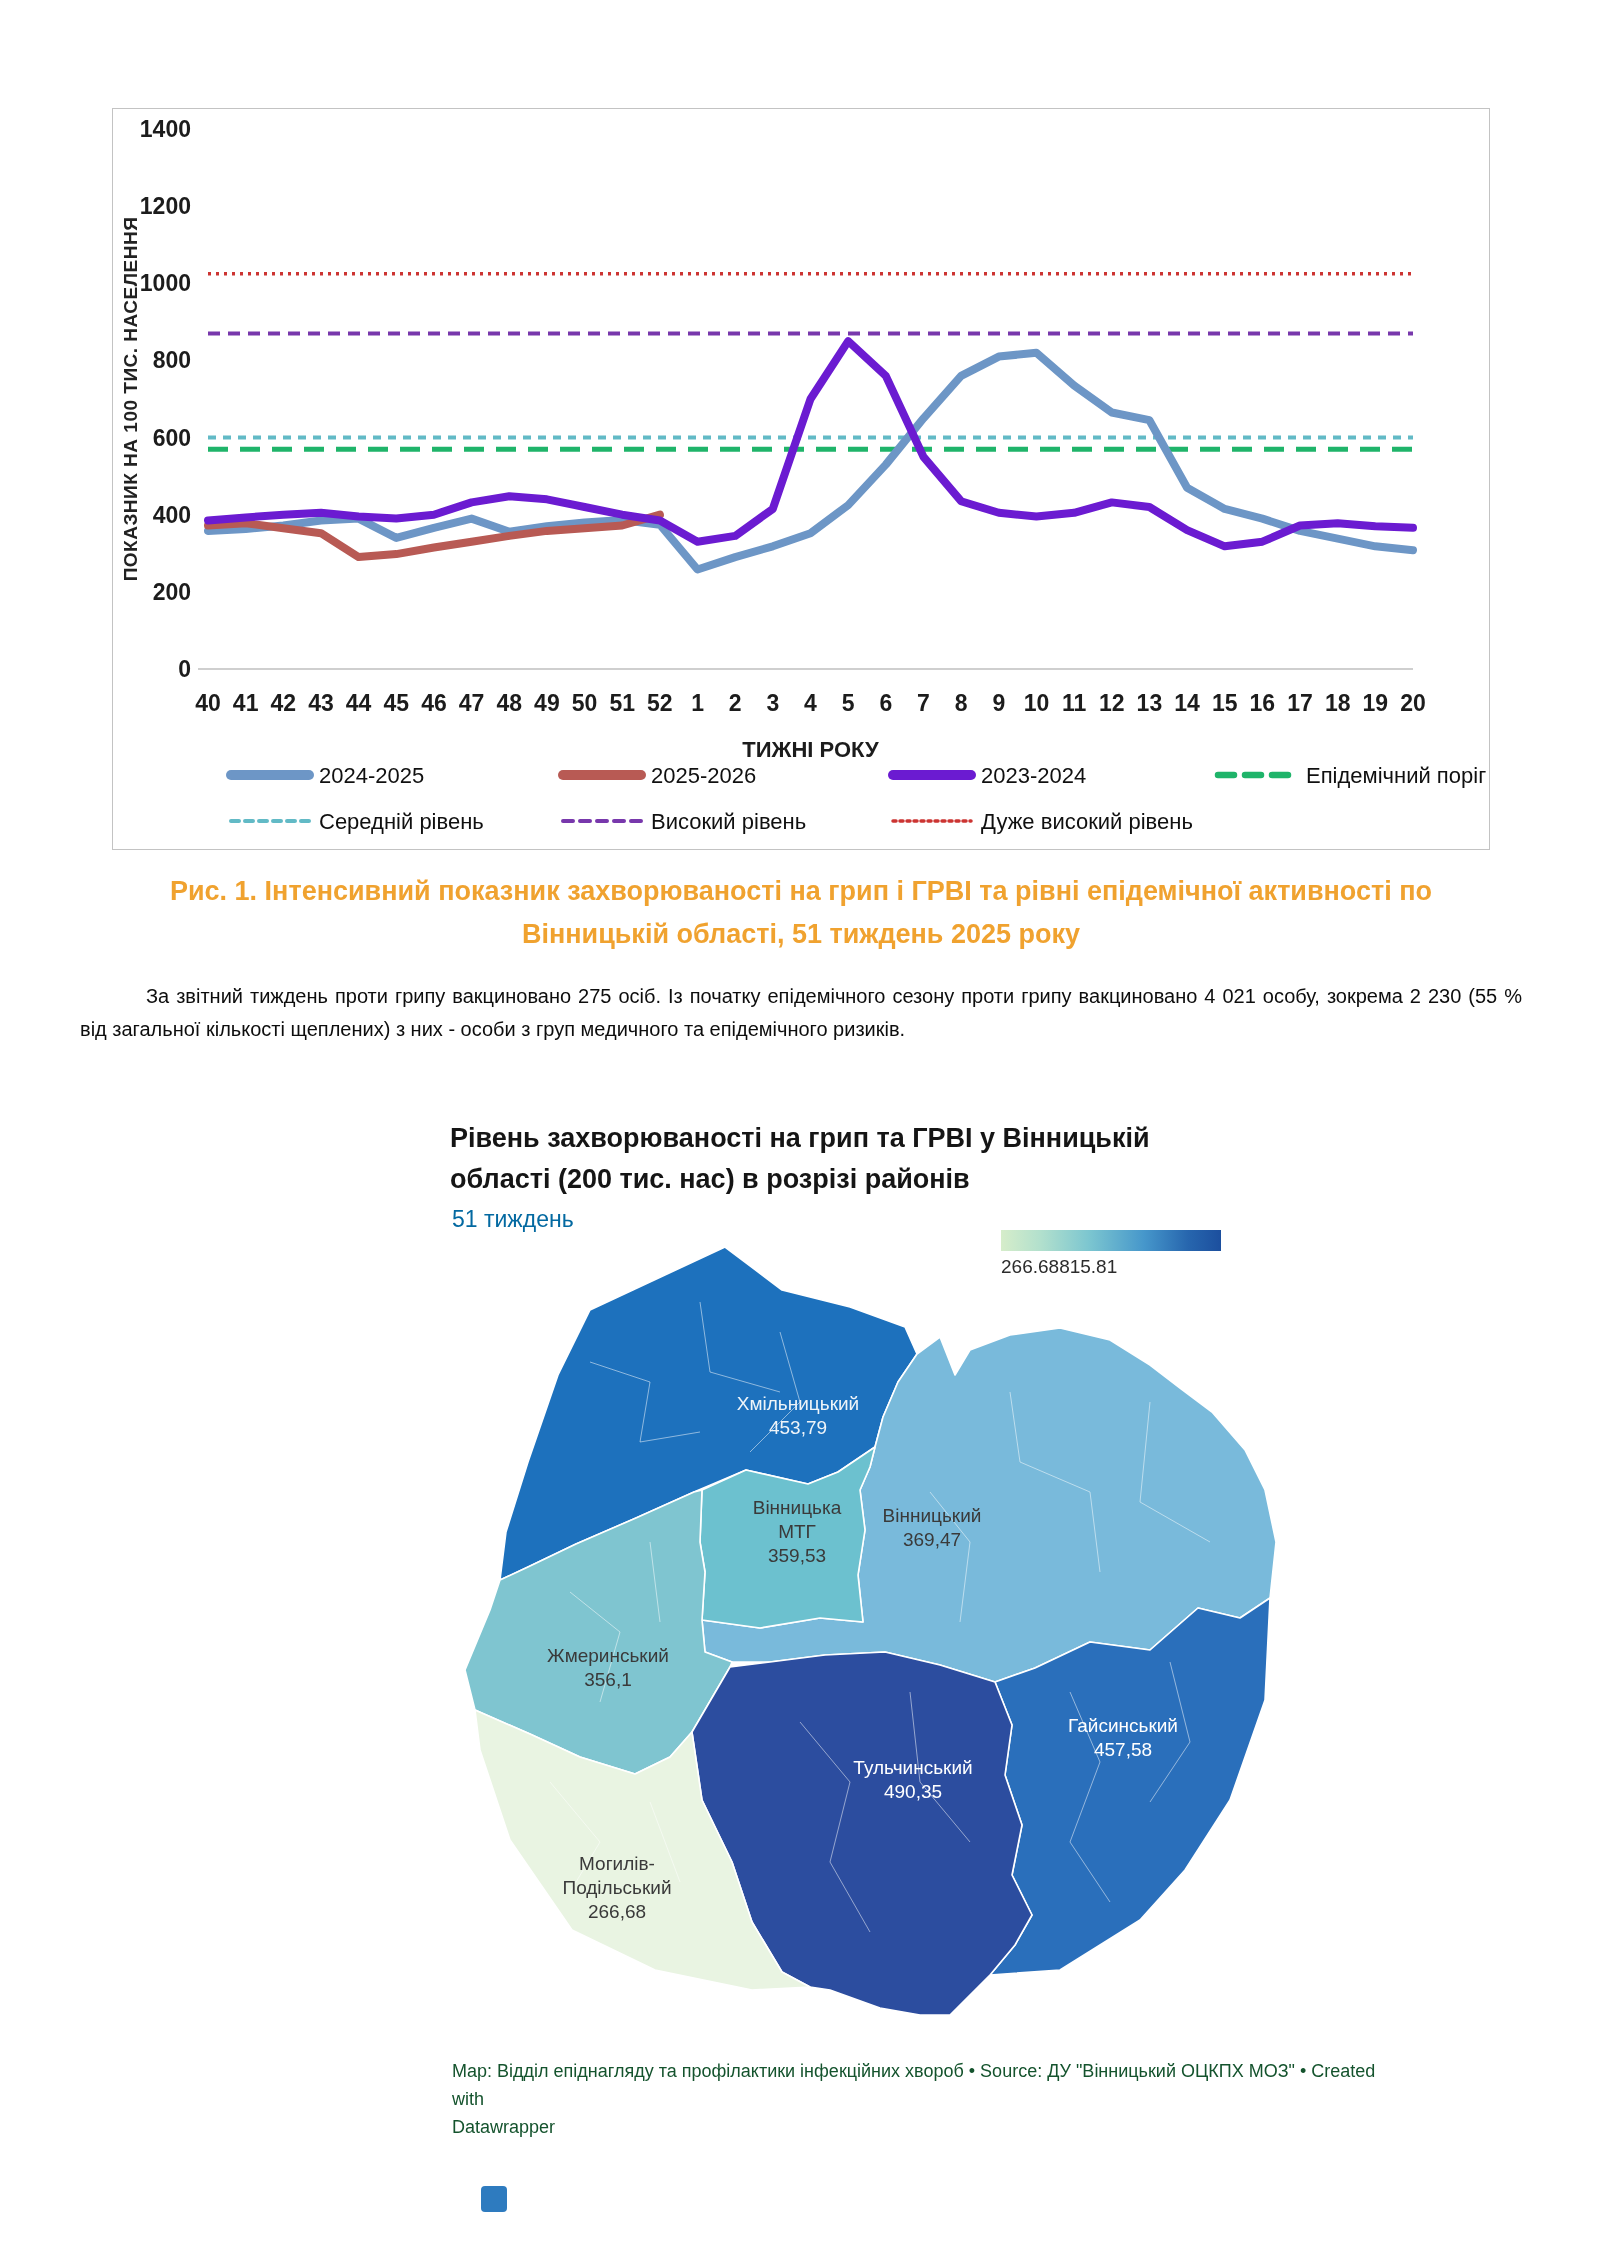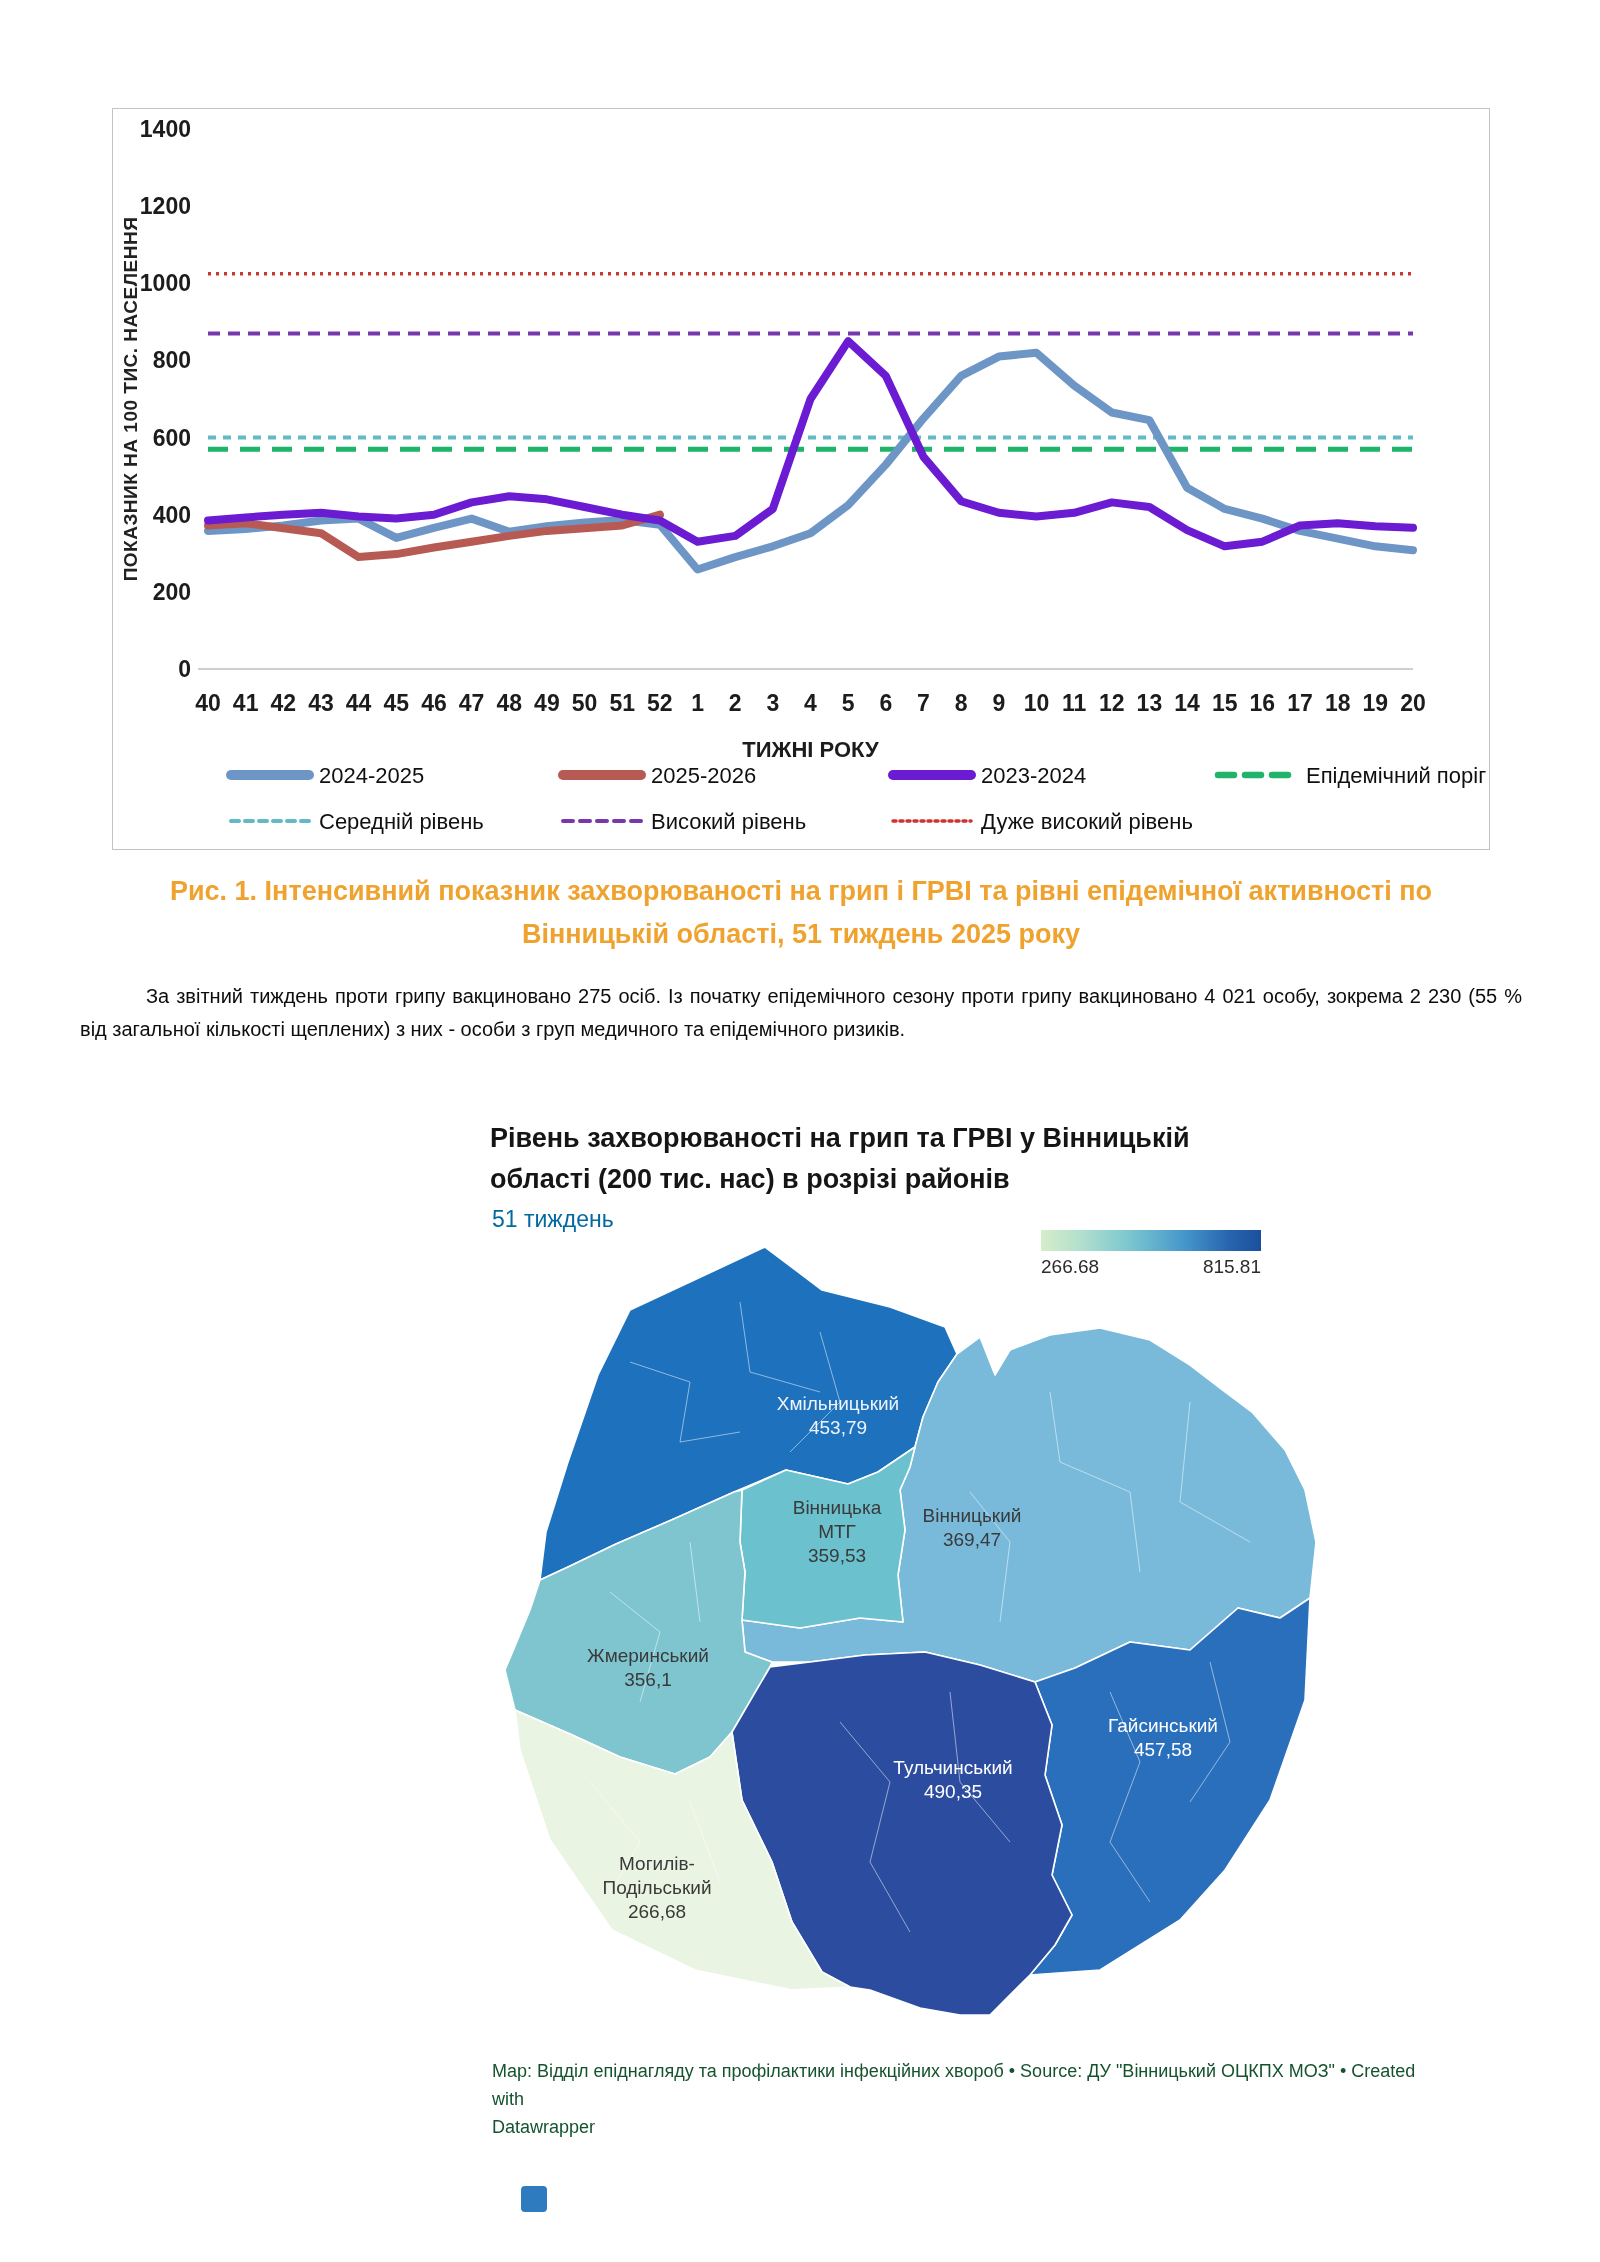--- a/index.html
+++ b/index.html
@@ -17,29 +17,29 @@
   .xlab{font-size:22px;font-weight:700;fill:#1c1c1c;}
   .lgtext{font-size:22px;fill:#101010;}
   .figure-caption{
     position:absolute;left:112px;top:870px;width:1378px;text-align:center;
     color:#f0a22f;font-weight:700;font-size:27px;line-height:1.6;
   }
   .body-paragraph{
     position:absolute;left:80px;top:960px;width:1442px;
     font-size:20px;line-height:1.64;color:#0d0d0d;text-align:justify;text-indent:66px;
   }
-  .map-block{position:absolute;left:450px;top:1118px;width:1000px;margin-left:40px;}
+  .map-block{position:absolute;left:450px;top:1118px;width:1000px;}
   .map-title{font-size:27px;font-weight:700;color:#151515;line-height:1.5;width:830px;}
   .map-subtitle{position:absolute;top:88px;left:2px;font-size:23px;color:#0369a1;}
   .map-scale{position:absolute;left:551px;top:112px;width:220px;}
   .map-scale-bar{
     height:21px;width:220px;
     background:linear-gradient(to right,#d6edca,#b2e0cd 18%,#7cc6d0 40%,#4697cb 65%,#2766ae 85%,#1c4f9e);
   }
-  .map-scale-labels{display:flex;justify-content:space-between;font-size:19px;color:#2c2c2c;margin-top:5px;}
+  .map-scale-labels{display:flex;font-size:19px;color:#2c2c2c;margin-top:5px;}
   #map-svg{position:absolute;left:0;top:124px;}
   .maplabel{font-size:19px;}
   .map-footer{position:absolute;left:2px;top:940px;width:930px;font-size:18px;color:#14532d;line-height:1.55;}
   .dw-mark{position:absolute;left:31px;top:1068px;width:26px;height:26px;background:#2e7bbf;border-radius:4px;}
 </style>
 </head>
 <body>
 
 <div class="chart-box">
   <svg id="chart-svg" width="1376" height="740" viewBox="0 0 1376 740">

